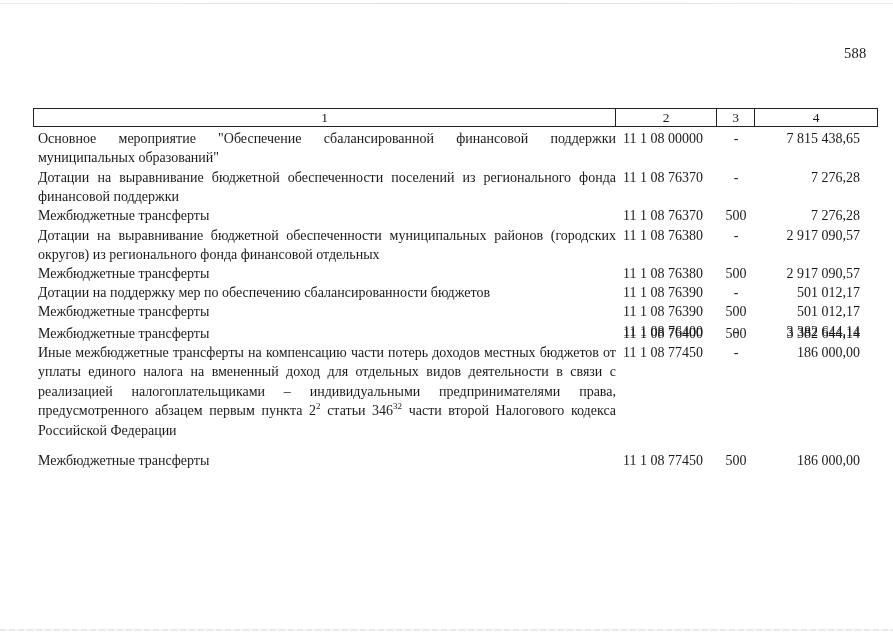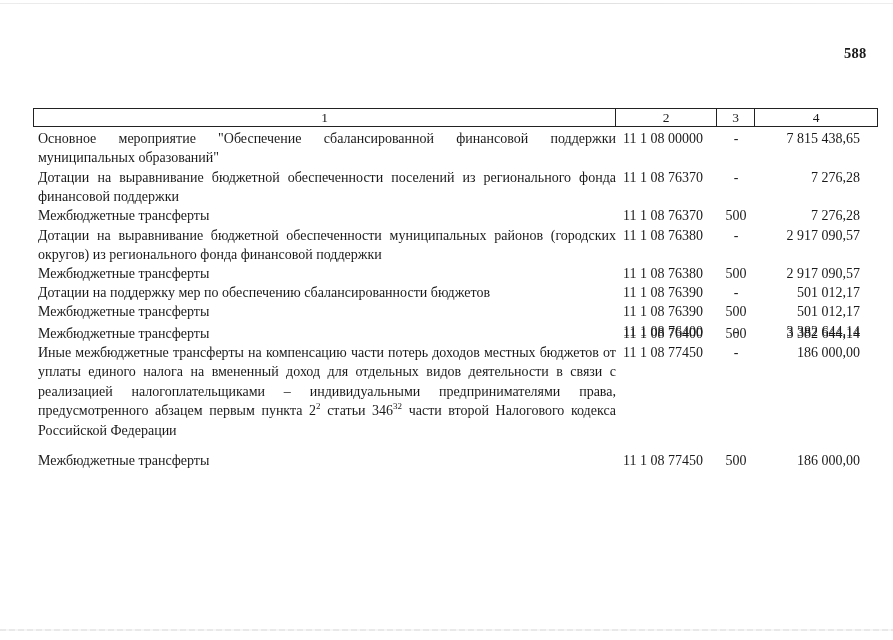--- a/index.html
+++ b/index.html
@@ -11,21 +11,21 @@
       position: absolute; left: 0; top: 3px; width: 893px; height: 1px;
       background: linear-gradient(90deg, #e4e4e4 0%, #d8d8d8 30%, #cfcfcf 55%, #dcdcdc 80%, #e6e6e6 100%);
       opacity: 0.7;
     }
     .scan-bottom {
       position: absolute; left: 0; top: 629px; width: 893px; height: 2px;
       background: repeating-linear-gradient(90deg, #e3e3e3 0 6px, #f4f4f4 6px 9px);
       opacity: 0.8;
     }
     .page-number {
-      position: absolute; left: 844px; top: 45px; font-size: 14.5px; letter-spacing: 0.2px; font-weight: bold;
+      position: absolute; left: 844px; top: 45px; font-size: 14.5px; letter-spacing: 0.2px;
     }
     .header-table {
       position: absolute; left: 33px; top: 108px; width: 845px; height: 19px;
       border: 1px solid #222; box-sizing: border-box; display: flex;
     }
     .header-table .hc {
       box-sizing: border-box; border-right: 1px solid #222; text-align: center;
       font-size: 13.5px; line-height: 17px;
     }
     .header-table .hc:last-child { border-right: none; }
@@ -74,21 +74,21 @@
   </div>
 
   <div class="row">
     <div class="c1 single">Межбюджетные трансферты</div>
     <div class="c2">11 1 08 76370</div>
     <div class="c3">500</div>
     <div class="c4">7 276,28</div>
   </div>
 
   <div class="row">
-    <div class="c1">Дотации на выравнивание бюджетной обеспеченности муниципальных районов (городских округов) из регионального фонда финансовой поддержки</div>
+    <div class="c1">Дотации на выравнивание бюджетной обеспеченности муниципальных районов (городских округов) из регионального фонда финансовой отдельных</div>
     <div class="c2">11 1 08 76380</div>
     <div class="c3">-</div>
     <div class="c4">2 917 090,57</div>
   </div>
 
   <div class="row">
     <div class="c1 single">Межбюджетные трансферты</div>
     <div class="c2">11 1 08 76380</div>
     <div class="c3">500</div>
     <div class="c4">2 917 090,57</div>

